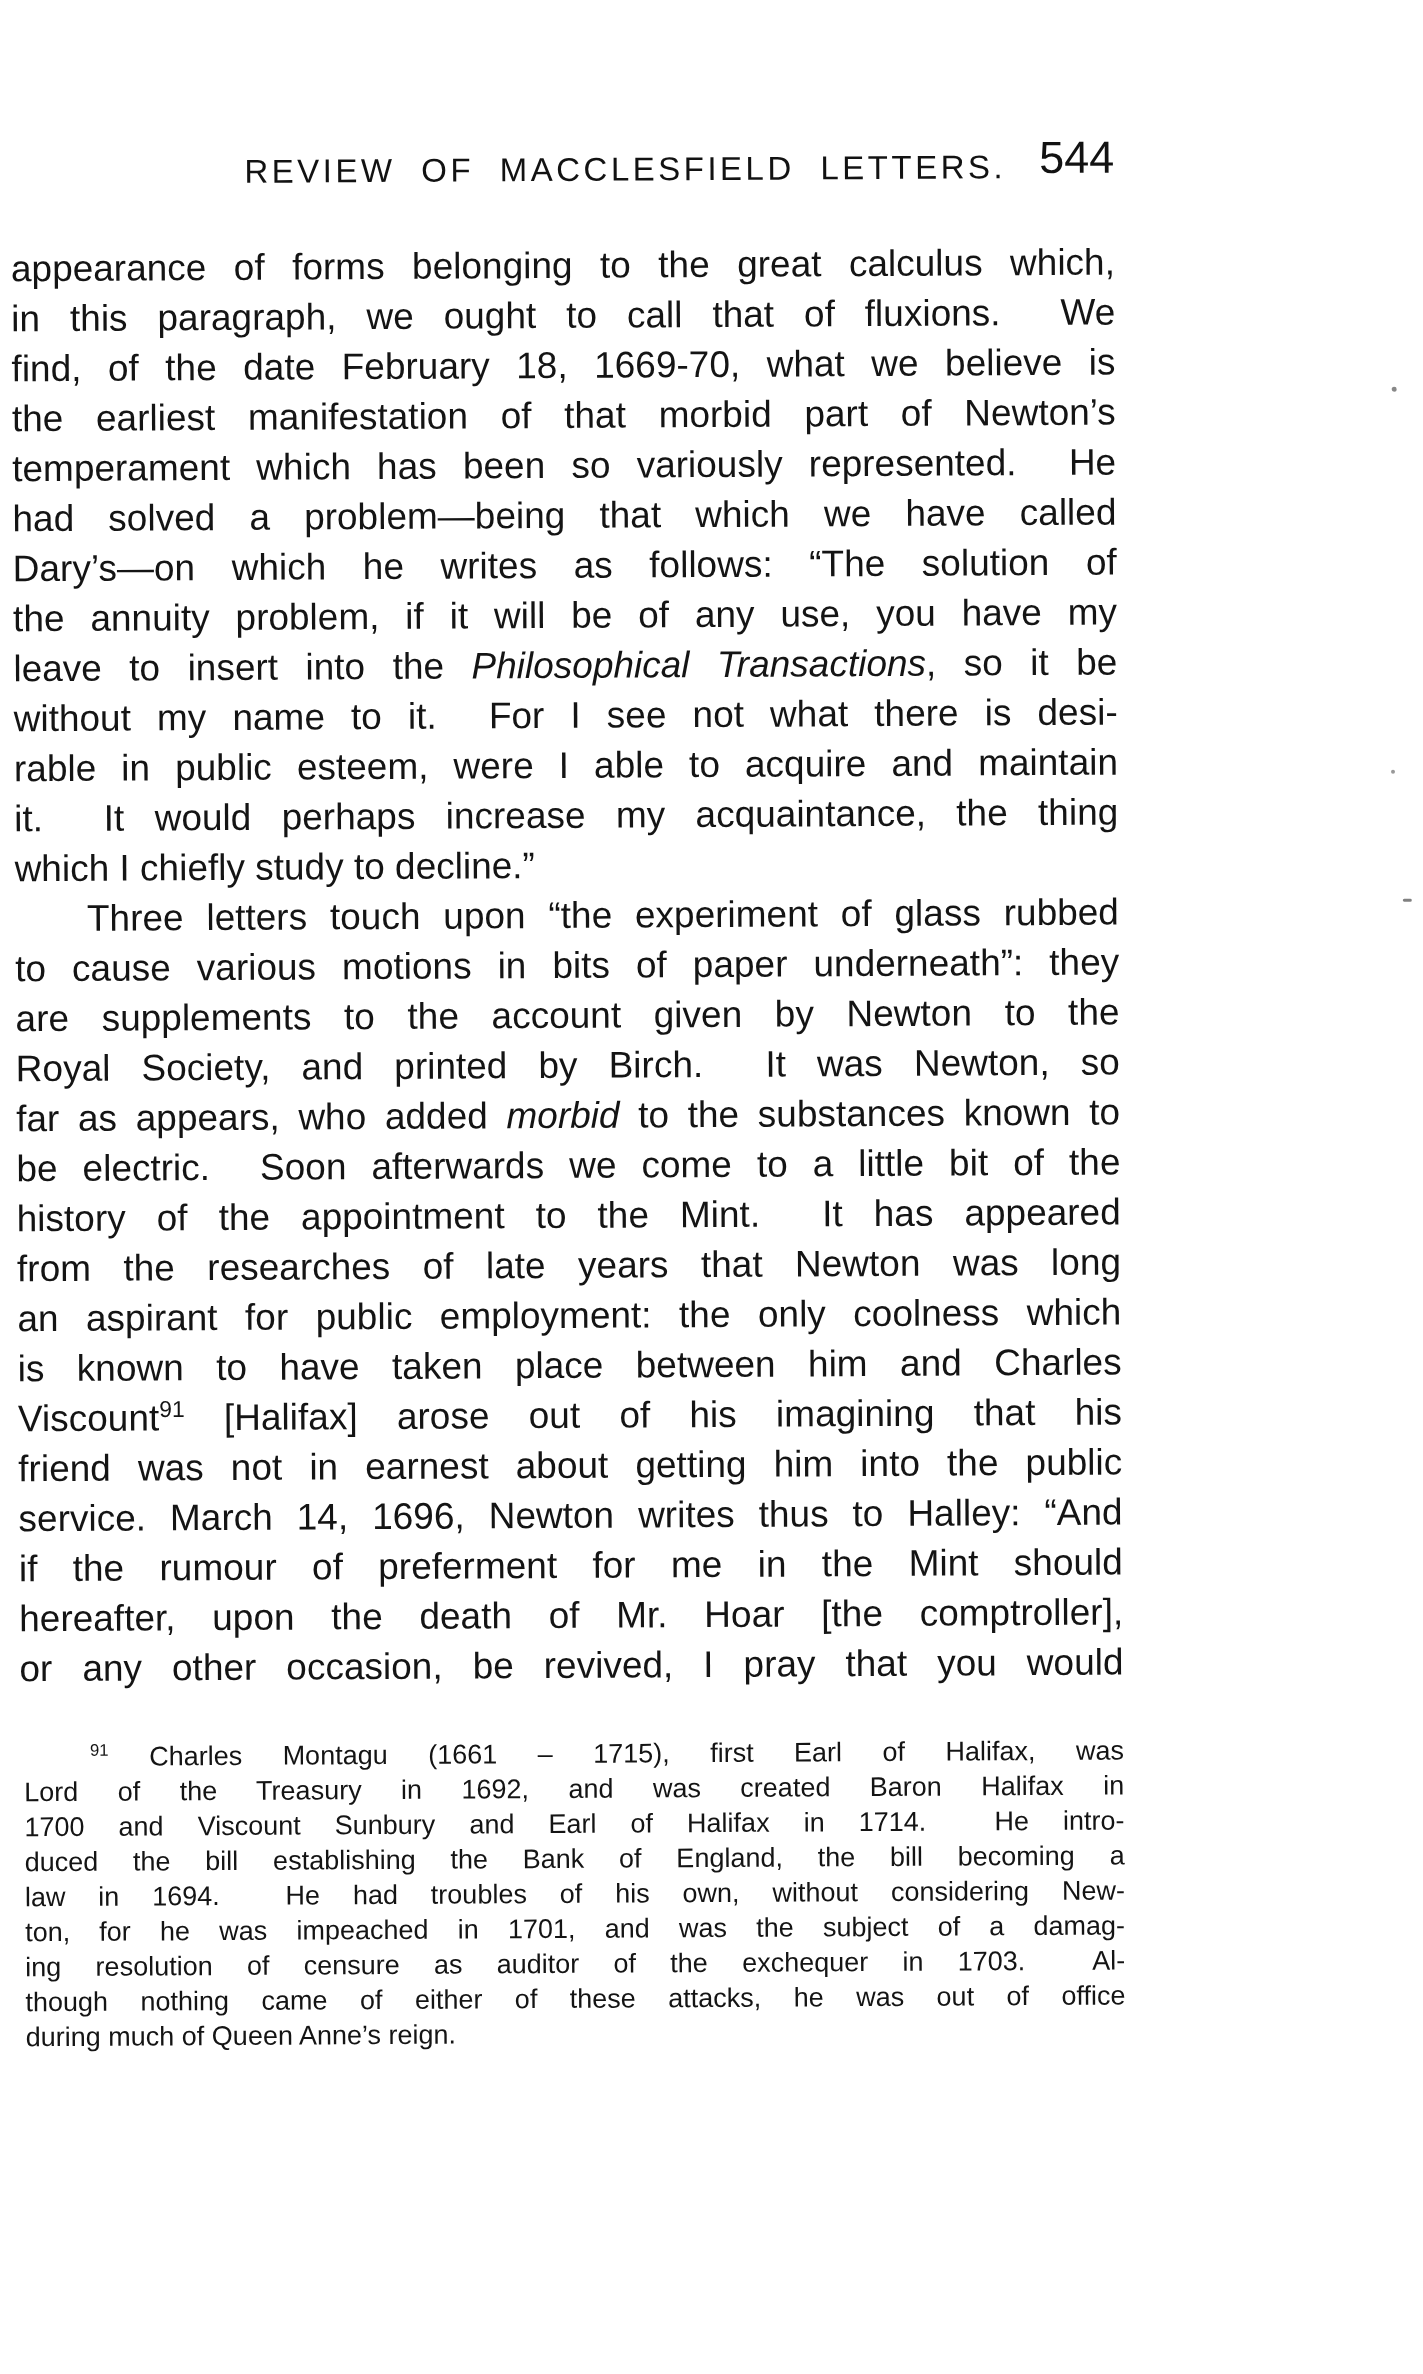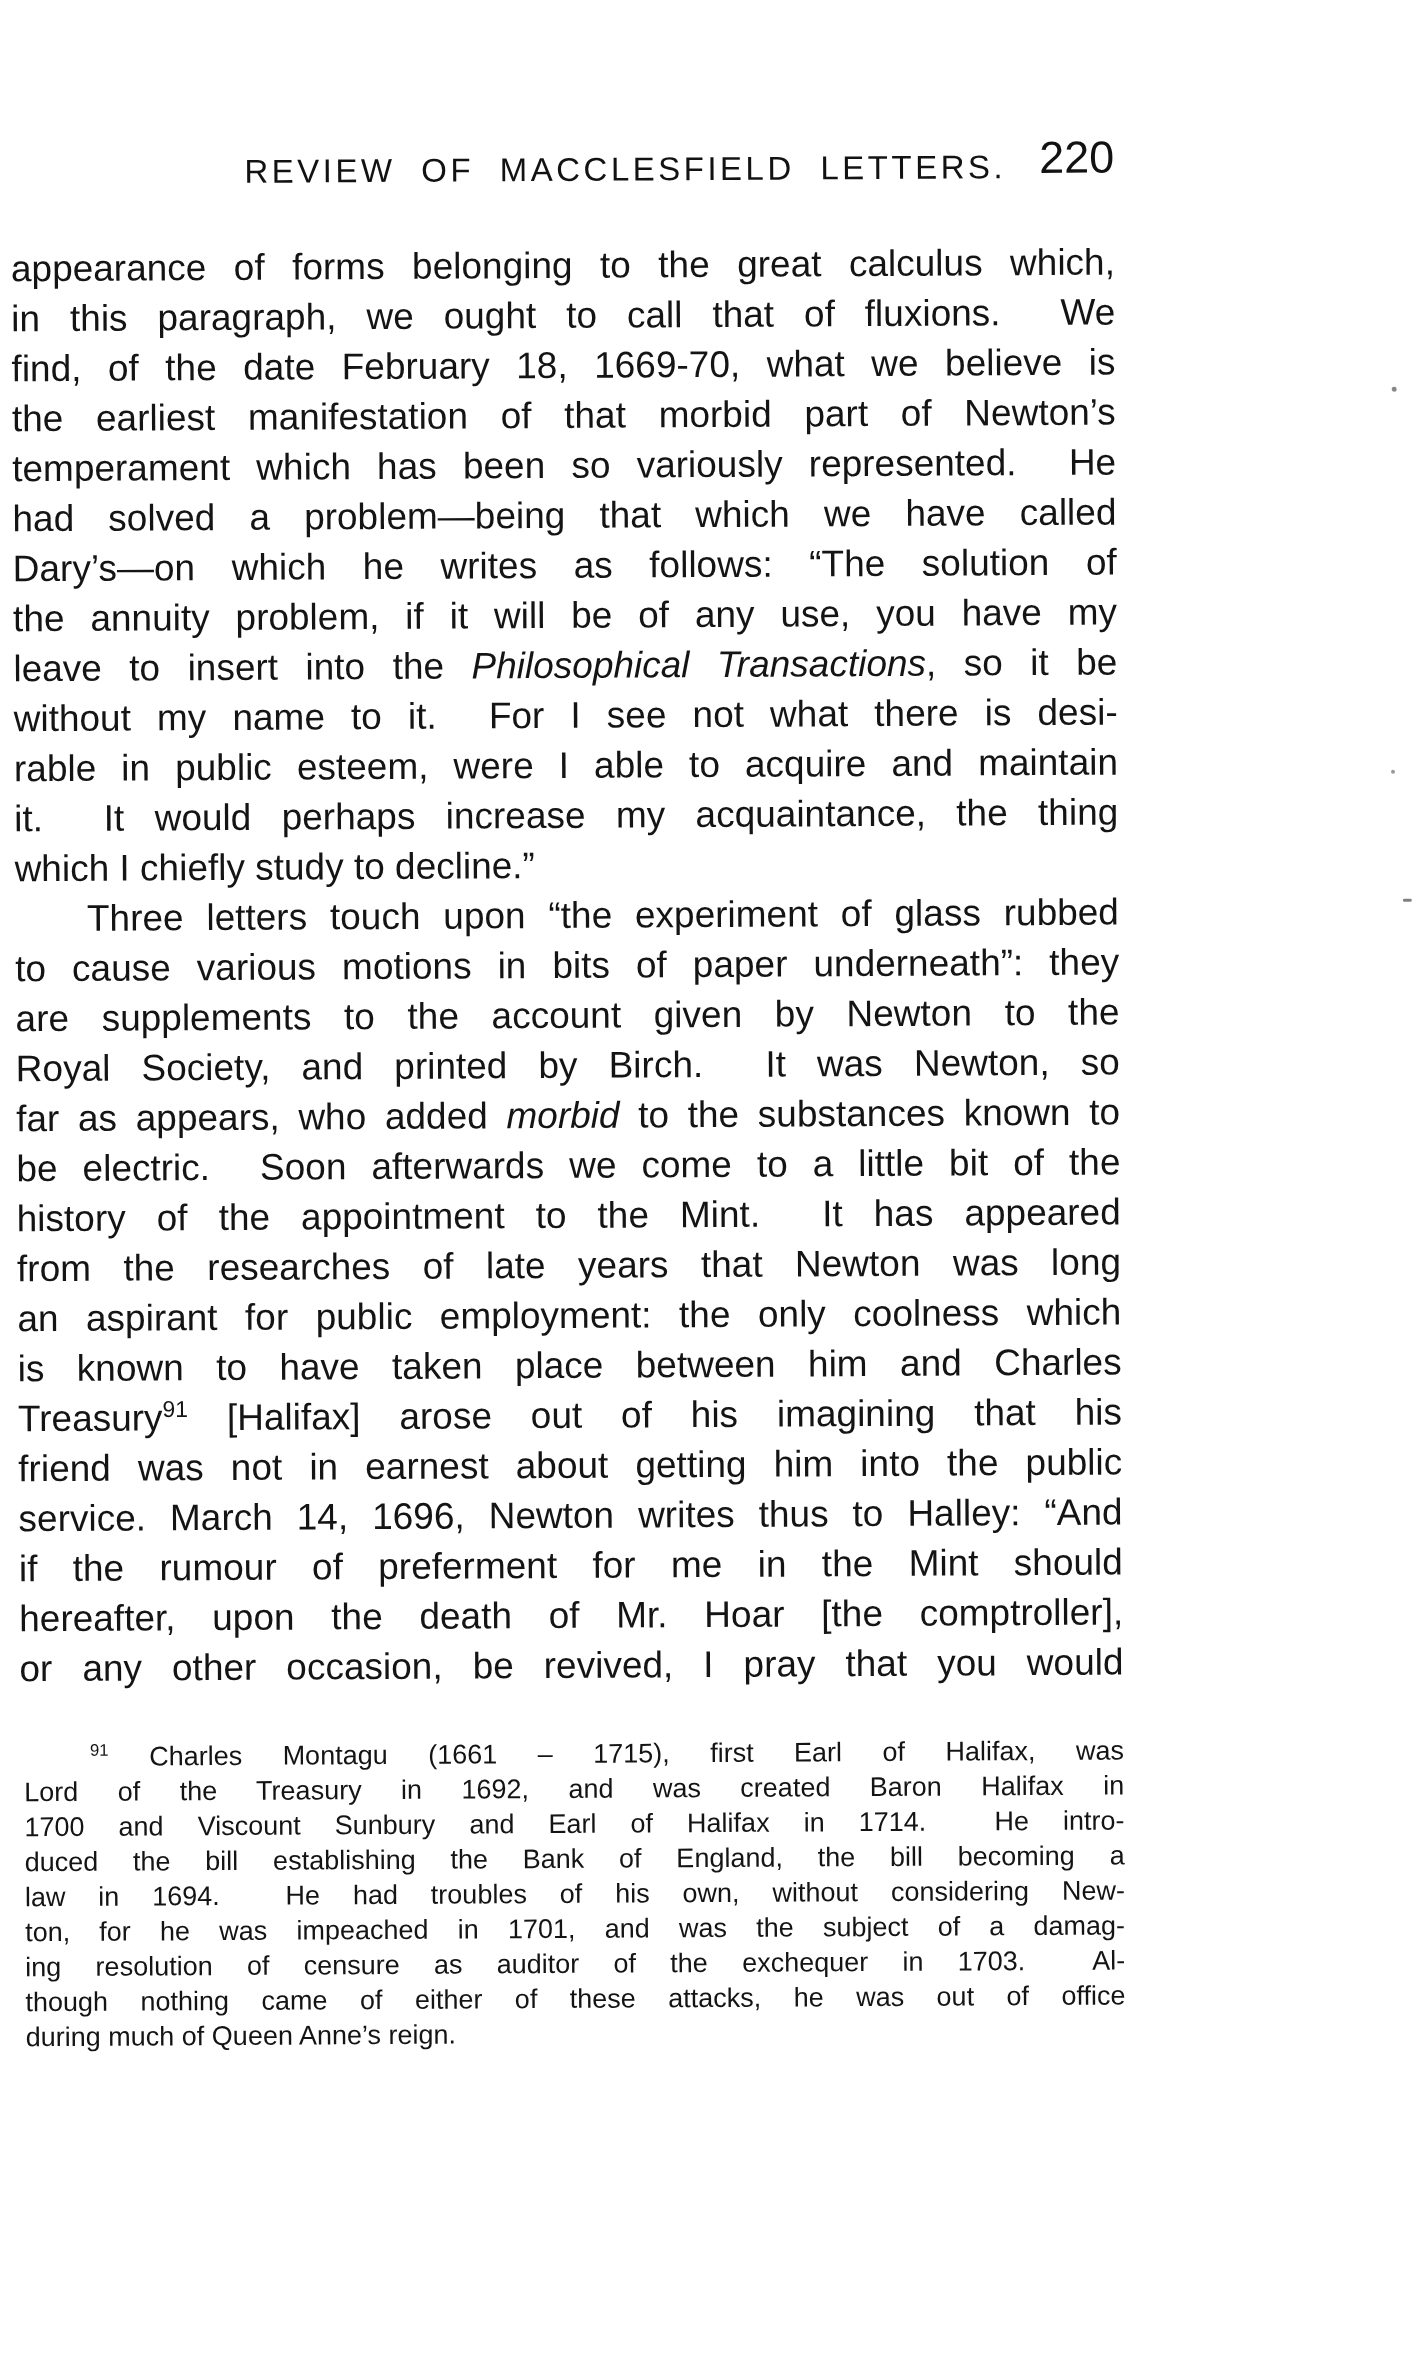--- a/index.html
+++ b/index.html
@@ -82,21 +82,21 @@
   .speck.s3 { left: 1404px; top: 903px; width: 9px; height: 3px; border-radius: 2px; opacity: .75; }
 </style>
 </head>
 <body>
 
 <div class="page">
   <div class="tilt">
 
     <div class="running-head">REVIEW OF MACCLESFIELD LETTERS.</div>
 
-    <div class="page-num">220</div>
+    <div class="page-num">544</div>
 
     <div class="body-block">
       <div id="paragraph-1">
           <div class="tline"><span>appearance of forms belonging to the great calculus which,</span></div>
           <div class="tline"><span>in this paragraph, we ought to call that of fluxions.  We</span></div>
           <div class="tline"><span>find, of the date February 18, 1669-70, what we believe is</span></div>
           <div class="tline"><span>the earliest manifestation of that morbid part of Newton’s</span></div>
           <div class="tline"><span>temperament which has been so variously represented.  He</span></div>
           <div class="tline"><span>had solved a problem—being that which we have called</span></div>
           <div class="tline"><span>Dary’s—on which he writes as follows: “The solution of</span></div>
@@ -111,21 +111,21 @@
           <div class="tline"><span>Three letters touch upon “the experiment of glass rubbed</span></div>
           <div class="tline"><span>to cause various motions in bits of paper underneath”: they</span></div>
           <div class="tline"><span>are supplements to the account given by Newton to the</span></div>
           <div class="tline"><span>Royal Society, and printed by Birch.  It was Newton, so</span></div>
           <div class="tline"><span>far as appears, who added </span><span class="it">morbid</span><span> to the substances known to</span></div>
           <div class="tline"><span>be electric.  Soon afterwards we come to a little bit of the</span></div>
           <div class="tline"><span>history of the appointment to the Mint.  It has appeared</span></div>
           <div class="tline"><span>from the researches of late years that Newton was long</span></div>
           <div class="tline"><span>an aspirant for public employment: the only coolness which</span></div>
           <div class="tline"><span>is known to have taken place between him and Charles</span></div>
-          <div class="tline"><span>Treasury</span><span class="sup">91</span><span> [Halifax] arose out of his imagining that his</span></div>
+          <div class="tline"><span>Viscount</span><span class="sup">91</span><span> [Halifax] arose out of his imagining that his</span></div>
           <div class="tline"><span>friend was not in earnest about getting him into the public</span></div>
           <div class="tline"><span>service. March 14, 1696, Newton writes thus to Halley: “And</span></div>
           <div class="tline"><span>if the rumour of preferment for me in the Mint should</span></div>
           <div class="tline"><span>hereafter, upon the death of Mr. Hoar [the comptroller],</span></div>
           <div class="tline"><span>or any other occasion, be revived, I pray that you would</span></div>
         </div>
     </div>
 
     <div class="footnote-block">
       <div id="footnote-lines">

